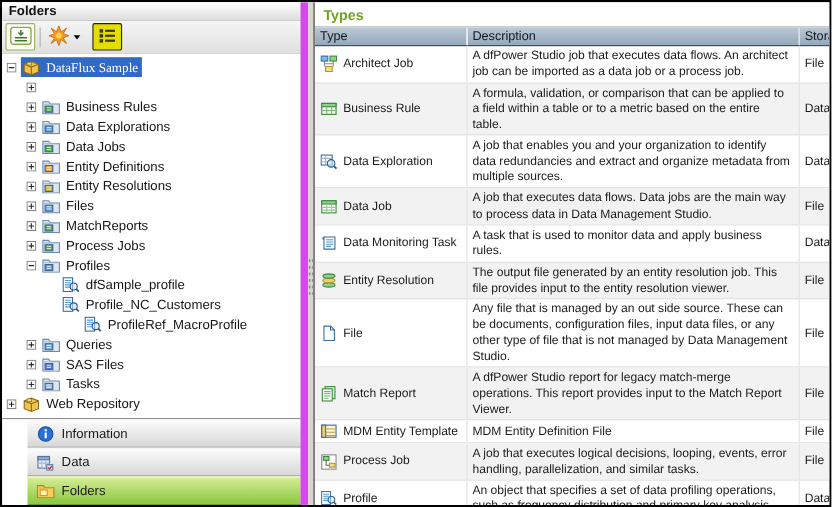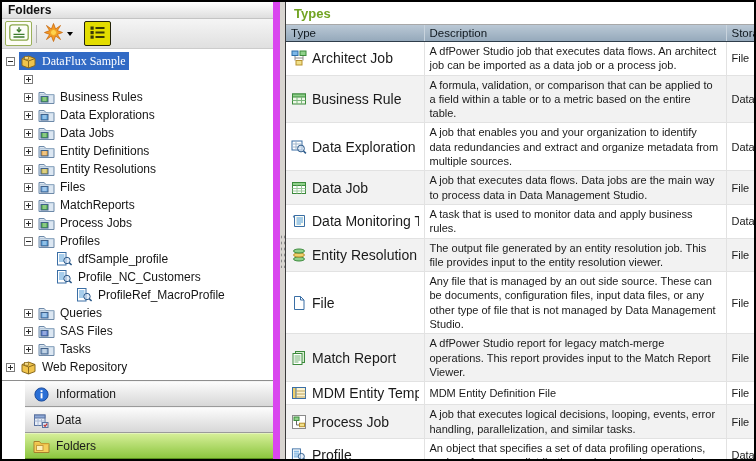--- a/index.html
+++ b/index.html
@@ -47,21 +47,21 @@
   .table-wrap{flex:1;overflow:hidden;}
   table{border-collapse:collapse;table-layout:fixed;width:100%;font-size:11px;}
   col.c-type{width:138px;} col.c-desc{width:302px;} col.c-store{width:71px;}
   th{background:linear-gradient(#bac8d5,#95a9bb);text-align:left;font-weight:normal;font-size:11.5px;color:#10181f;
      padding:2px 5px;height:15px;border-bottom:1px solid #2e3d4a;border-left:1px solid #c8d3dd;white-space:nowrap;overflow:hidden;}
   th:first-child{border-left:none;}
   td{padding:2px 5px;border-bottom:1px solid #e2e2e2;border-left:1px solid #e2e2e2;vertical-align:middle;
      color:#1a1a1a;line-height:1.3;}
   td:first-child{border-left:none;}
   tbody tr:nth-child(even){background:#f2f2f2;}
-  .type-cell{display:flex;align-items:center;gap:5px;font-size:14px;white-space:nowrap;overflow:hidden;}
+  .type-cell{display:flex;align-items:center;gap:5px;font-size:11px;white-space:nowrap;overflow:hidden;}
   .row-icon{width:16px;height:16px;flex:none;display:flex;align-items:center;}
 </style>
 </head>
 <body>
 
 <div class="window">
 
   <div class="left">
     <div class="panel-header">Folders</div>
 

